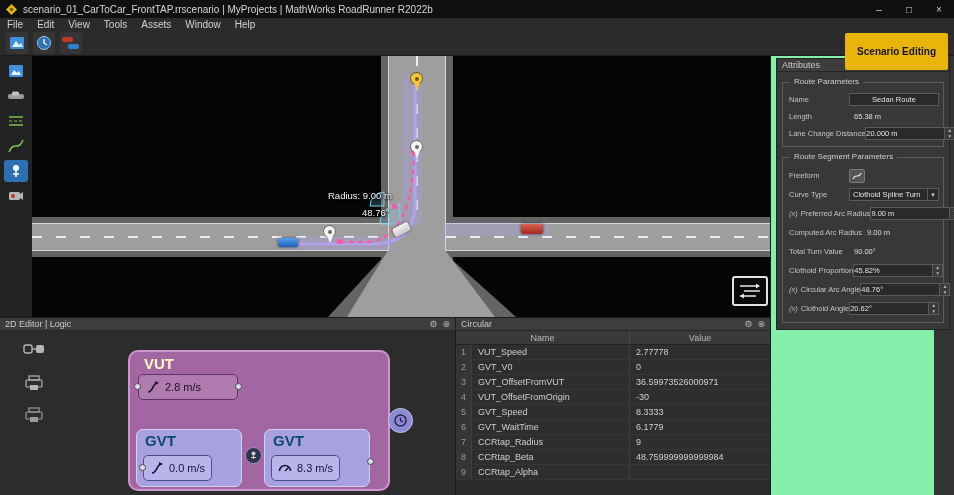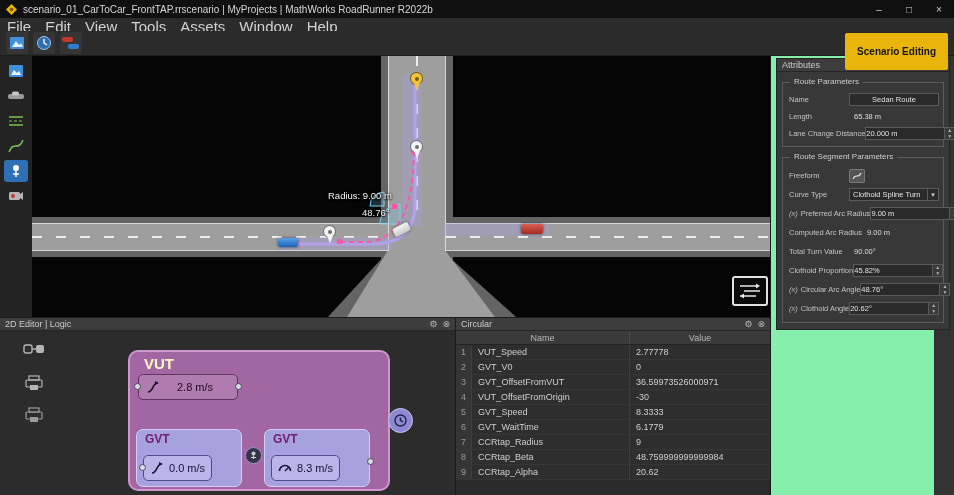--- a/index.html
+++ b/index.html
@@ -4,21 +4,21 @@
 <style>
   *{box-sizing:border-box;margin:0;padding:0}
   body{background:#222;font-family:"Liberation Sans","DejaVu Sans",sans-serif}
   #root{position:relative;width:954px;height:495px;background:#333;overflow:hidden;color:#ccc;user-select:none}
   
   .titlebar{position:absolute;left:0;top:0;width:954px;height:18px;background:#101010;display:flex;align-items:center;font-size:10px;color:#d6d6d6}
   .app-icon{width:11px;height:11px;margin:0 6px}
   .win-btns{margin-left:auto;display:flex;height:18px}
   .win-btn{width:30px;display:flex;align-items:center;justify-content:center;font-size:10px;color:#ccc}
   
-  .menubar{position:absolute;left:0;top:18px;width:954px;height:13px;background:#2b2b2b;display:flex;align-items:flex-start;font-size:15px}
+  .menubar{position:absolute;left:0;top:18px;width:954px;height:13px;background:#2b2b2b;display:flex;align-items:center;font-size:10px}
   .menu-item{padding:0 7px;color:#d2d2d2}
   .mode-badge{position:absolute;right:6px;top:33px;background:#e9b50b;color:#151515;font-weight:bold;font-size:10px;padding:13px 12px;border-radius:2px;z-index:9}
   
   .toolbar{position:absolute;left:0;top:31px;width:954px;height:25px;background:#2b2b2b;border-bottom:1px solid #1c1c1c;display:flex;align-items:center;gap:5px;padding-left:6px}
   .tool-btn{width:22px;height:22px;border-radius:2px;display:flex;align-items:center;justify-content:center;background:#353535}
   
   .left-bar{position:absolute;left:0;top:56px;width:32px;height:261px;background:#232323;display:flex;flex-direction:column;align-items:center;gap:3px;padding-top:4px}
   .side-btn{width:24px;height:22px;border-radius:3px;display:flex;align-items:center;justify-content:center}
   .side-btn.active{background:#2f6fb4}
   
@@ -46,24 +46,24 @@
   .lane-btn{position:absolute;left:700px;top:220px;width:36px;height:30px;border:2px solid #e2e2e2;border-radius:3px;background:rgba(15,15,15,.55);display:flex;align-items:center;justify-content:center}
   
   .panel-header{height:13px;background:#3d3d3d;display:flex;align-items:center;font-size:9px;color:#cbcbcb;padding:0 5px;border-bottom:1px solid #262626}
   .ph-icons{margin-left:auto;display:flex;gap:5px;font-size:9px;color:#b5b5b5;line-height:13px}
   
   .editor2d{position:absolute;left:0;top:317px;width:455px;height:178px;background:#2b2b2b;border-top:1px solid #1c1c1c}
   .e2d-body{position:relative;width:455px;height:165px;background:#2c2c2c;overflow:hidden}
   .strip-icon{position:absolute;left:22px;width:24px;height:24px;display:flex;align-items:center;justify-content:center}
   .vut-box{position:absolute;left:128px;top:19px;width:262px;height:141px;background:#a266a2;border:2px solid #cf97cf;border-radius:10px}
   .vut-title{position:absolute;left:14px;top:3px;font-size:15px;font-weight:bold;color:#fef9c3}
-  .chip{position:absolute;display:flex;align-items:center;gap:17px;background:#b07cb0;border:1.5px solid #5f355f;border-radius:5px;padding:0 7px;font-size:11px;color:#1d0d1d;height:26px}
+  .chip{position:absolute;display:flex;align-items:center;gap:5px;background:#b07cb0;border:1.5px solid #5f355f;border-radius:5px;padding:0 7px;font-size:11px;color:#1d0d1d;height:26px}
   .vut-chip{left:8px;top:22px;width:100px}
   .gvt-box{position:absolute;width:106px;height:58px;background:#a7a2df;border:1.5px solid #d4d0f5;border-radius:7px}
-  .gvt-title{position:absolute;left:8px;top:2px;font-size:12px;font-weight:bold;color:#701a75}
+  .gvt-title{position:absolute;left:8px;top:2px;font-size:15px;font-weight:bold;color:#0c4a6e}
   .gvt-chip{position:absolute;left:6px;top:25px;background:#b9b4ea;border:1.5px solid #4f4b8f;border-radius:5px;display:flex;align-items:center;gap:5px;padding:0 6px;font-size:11px;color:#15153a;height:26px}
   .port{position:absolute;width:7px;height:7px;border-radius:50%;background:#dcdcee;border:1px solid #4a4a4a}
   .relay{position:absolute;left:115px;top:95px;width:17px;height:17px;border-radius:50%;background:#33334a;border:1.5px solid #9a96d0;display:flex;align-items:center;justify-content:center}
   .clock-btn{position:absolute;left:388px;top:77px;width:25px;height:25px;border-radius:50%;background:#8d89d2;border:1.5px solid #c6c3f0;display:flex;align-items:center;justify-content:center}
   
   .variables{position:absolute;left:455px;top:317px;width:315px;height:178px;background:#2a2a2a;border-top:1px solid #1c1c1c;border-left:1px solid #1c1c1c}
   .vtable-head{display:flex;height:14px;background:#3a3a3a;font-size:9px;color:#b8b8b8;border-bottom:1px solid #222}
   .vh-name{width:174px;text-align:center;line-height:14px;border-right:1px solid #4a4a4a}
   .vh-value{flex:1;text-align:center;line-height:14px}
   .vrow{display:flex;height:15px;font-size:9px;background:#2e2e2e;border-bottom:1px solid #363636}
@@ -364,21 +364,20 @@
         <div class="vval">9</div>
       </div>
     <div class="vrow">
         <div class="vnum">8</div>
         <div class="vname">CCRtap_Beta</div>
         <div class="vval">48.759999999999984</div>
       </div>
     <div class="vrow">
         <div class="vnum">9</div>
         <div class="vname">CCRtap_Alpha</div>
-        <div class="vval">20.62</div>
       </div>
   </div>
 
   <div class="right-col">
     <div class="attr-panel">
       <div class="panel-header">
         <span>Attributes</span>
         <div class="ph-icons">
           <span>⚙</span>
           <span>⊗</span>

